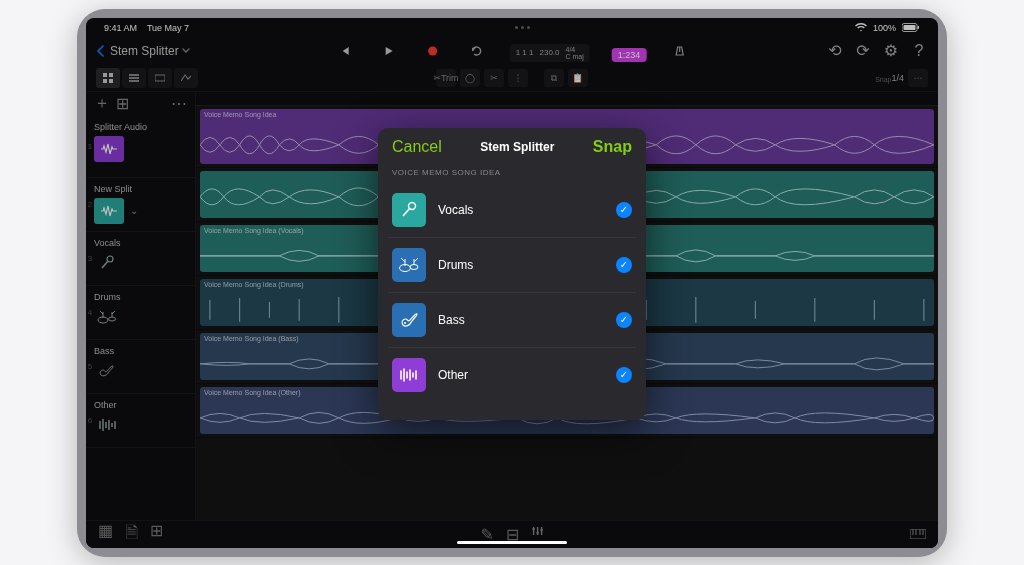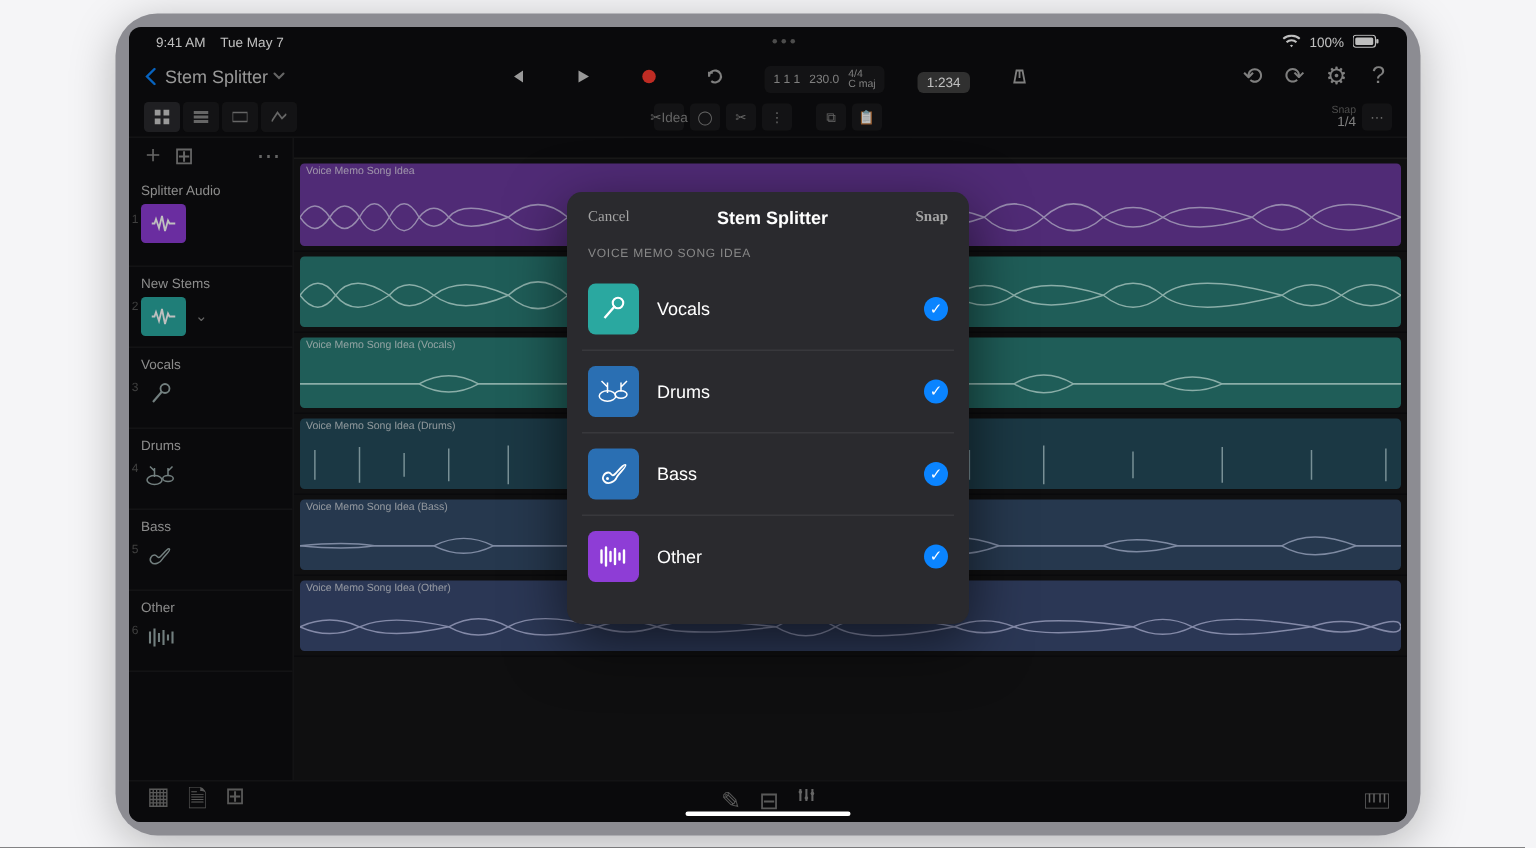--- a/index.html
+++ b/index.html
@@ -13,21 +13,21 @@
 .dots { margin:0 auto; display:flex; gap:3px; }
 .dots span { width:3px; height:3px; border-radius:50%; background:#666; }
 
 
 .topbar { height:30px; display:flex; align-items:center; padding:0 10px; gap:6px; }
 .back { color:#0a84ff; display:flex; align-items:center; gap:2px; font-size:12px; }
 .title { color:#ccc; font-size:12px; display:flex; align-items:center; gap:3px; }
 .center-controls { position:absolute; left:50%; transform:translateX(-50%); display:flex; align-items:flex-end; gap:22px; }
 .ctrl-btn { width:22px; height:22px; display:flex; align-items:center; justify-content:center; color:#aaa; }
 .display-panel { background:#1a1a1c; border-radius:4px; padding:2px 6px; font-size:8px; color:#aaa; display:flex; gap:6px; align-items:center; }
-.pill-purple { background:#404040; color:#fff; border-radius:4px; padding:2px 6px; font-size:9px; }
+.pill-purple { background:#d946ef; color:#fff; border-radius:4px; padding:2px 6px; font-size:9px; }
 .top-right { margin-left:auto; display:flex; gap:10px; color:#555; }
 .top-right .ctrl-btn { width:18px; }
 
 
 .toolbar { height:26px; display:flex; align-items:center; padding:0 10px; gap:6px; border-bottom:1px solid #1a1a1c; }
 .tool-group { display:flex; gap:2px; }
 .tool-btn { width:24px; height:20px; background:#1a1a1c; border-radius:3px; display:flex; align-items:center; justify-content:center; color:#888; font-size:10px; }
 .tool-btn.active { background:#2a2a2e; color:#ddd; }
 .toolbar-center { position:absolute; left:50%; transform:translateX(-50%); display:flex; gap:4px; align-items:center; }
 .mini-btn { width:20px; height:18px; background:#1a1a1c; border-radius:3px; display:flex; align-items:center; justify-content:center; color:#888; font-size:9px; }
@@ -72,21 +72,21 @@
 .bottombar { position:absolute; bottom:0; left:0; right:0; height:28px; display:flex; align-items:center; padding:0 12px; background:#0e0e10; color:#777; border-top:1px solid #1a1a1c; }
 .bottombar .bgroup { display:flex; gap:12px; }
 .bottombar .bgroup.center { position:absolute; left:50%; transform:translateX(-50%); }
 .bottombar .bgroup.right { margin-left:auto; }
 .home-indicator { position:absolute; bottom:4px; left:50%; transform:translateX(-50%); width:110px; height:3px; background:#fff; border-radius:2px; }
 
 
 .modal-shade { position:absolute; inset:0; background:rgba(0,0,0,.25); }
 .modal { position:absolute; left:50%; top:110px; transform:translateX(-50%); width:268px; background:#2a2a2e; border-radius:10px; overflow:hidden; box-shadow:0 12px 40px rgba(0,0,0,.6); }
 .modal-head { display:flex; justify-content:space-between; align-items:center; padding:10px 14px; }
-.modal-head .m-btn { color:#a3a3a3; font-size:10px;font-family:Liberation Serif, serif; }
+.modal-head .m-btn { color:#84cc16; font-size:16px; }
 .modal-head .m-title { color:#fff; font-size:12px; font-weight:600; }
 .modal-sub { font-size:8px; letter-spacing:.5px; color:#888; padding:2px 14px 6px; text-transform:uppercase; }
 .modal-list { padding:0 10px 18px; }
 .m-item { display:flex; align-items:center; gap:12px; padding:10px 4px; border-bottom:1px solid #38383c; }
 .m-item:last-child { border-bottom:none; }
 .m-icon { width:34px; height:34px; border-radius:5px; display:flex; align-items:center; justify-content:center; color:#fff; }
 .m-label { flex:1; color:#fff; font-size:12px; }
 .m-check { width:16px; height:16px; border-radius:50%; background:#0a84ff; display:flex; align-items:center; justify-content:center; color:#fff; font-size:10px; }
 
 svg { display:block; }
@@ -207,31 +207,31 @@
             </svg>
           </div>
       <div class="tool-btn">
             <svg width="10" height="10" viewBox="0 0 10 10">
               <path d="M0 8 4 2 7 6 10 3" fill="none" stroke="#888" stroke-width="1.2"></path>
             </svg>
           </div>
     </div>
 
     <div class="toolbar-center">
-      <div class="mini-btn trim-btn">✂ <span>Idea</span></div>
+      <div class="mini-btn trim-btn">✂ <span>Trim</span></div>
       <div class="mini-btn">◯</div>
       <div class="mini-btn">✂</div>
       <div class="mini-btn">⋮</div>
       <div style="width:8px"></div>
       <div class="mini-btn">⧉</div>
       <div class="mini-btn">📋</div>
     </div>
 
     <div class="toolbar-right">
-      <div style="display:flex;flex-direction:column;align-items:flex-end;line-height:1">
+      <div style="display:flex;flex-direction:row;align-items:flex-end;line-height:1">
         <span class="snap-label">Snap</span>
         <span style="font-size:9px;color:#aaa">1/4</span>
       </div>
       <div class="mini-btn">⋯</div>
     </div>
   </div>
 
   <div class="main">
 
     <div class="trackhead-col">
@@ -248,21 +248,21 @@
               <div class="track-icon lg ico-purple">
                 <svg width="16" height="12" viewBox="0 0 16 12">
                   <path d="M0 6h2l1-3 2 6 2-8 2 10 2-7 1 2h4" fill="none" stroke="#fff" stroke-width="1.2"></path>
                 </svg>
               </div>
             </div>
       </div>
 
       <div class="track-header h-md">
         <span class="track-num">2</span>
-        <div class="name">New Stems</div>
+        <div class="name">New Split</div>
         <div class="row">
           <div class="track-icon lg ico-teal">
                 <svg width="16" height="12" viewBox="0 0 16 12">
                   <path d="M0 6h2l1-3 2 6 2-8 2 10 2-7 1 2h4" fill="none" stroke="#fff" stroke-width="1.2"></path>
                 </svg>
               </div>
           <span class="chev">⌄</span>
         </div>
       </div>
 

